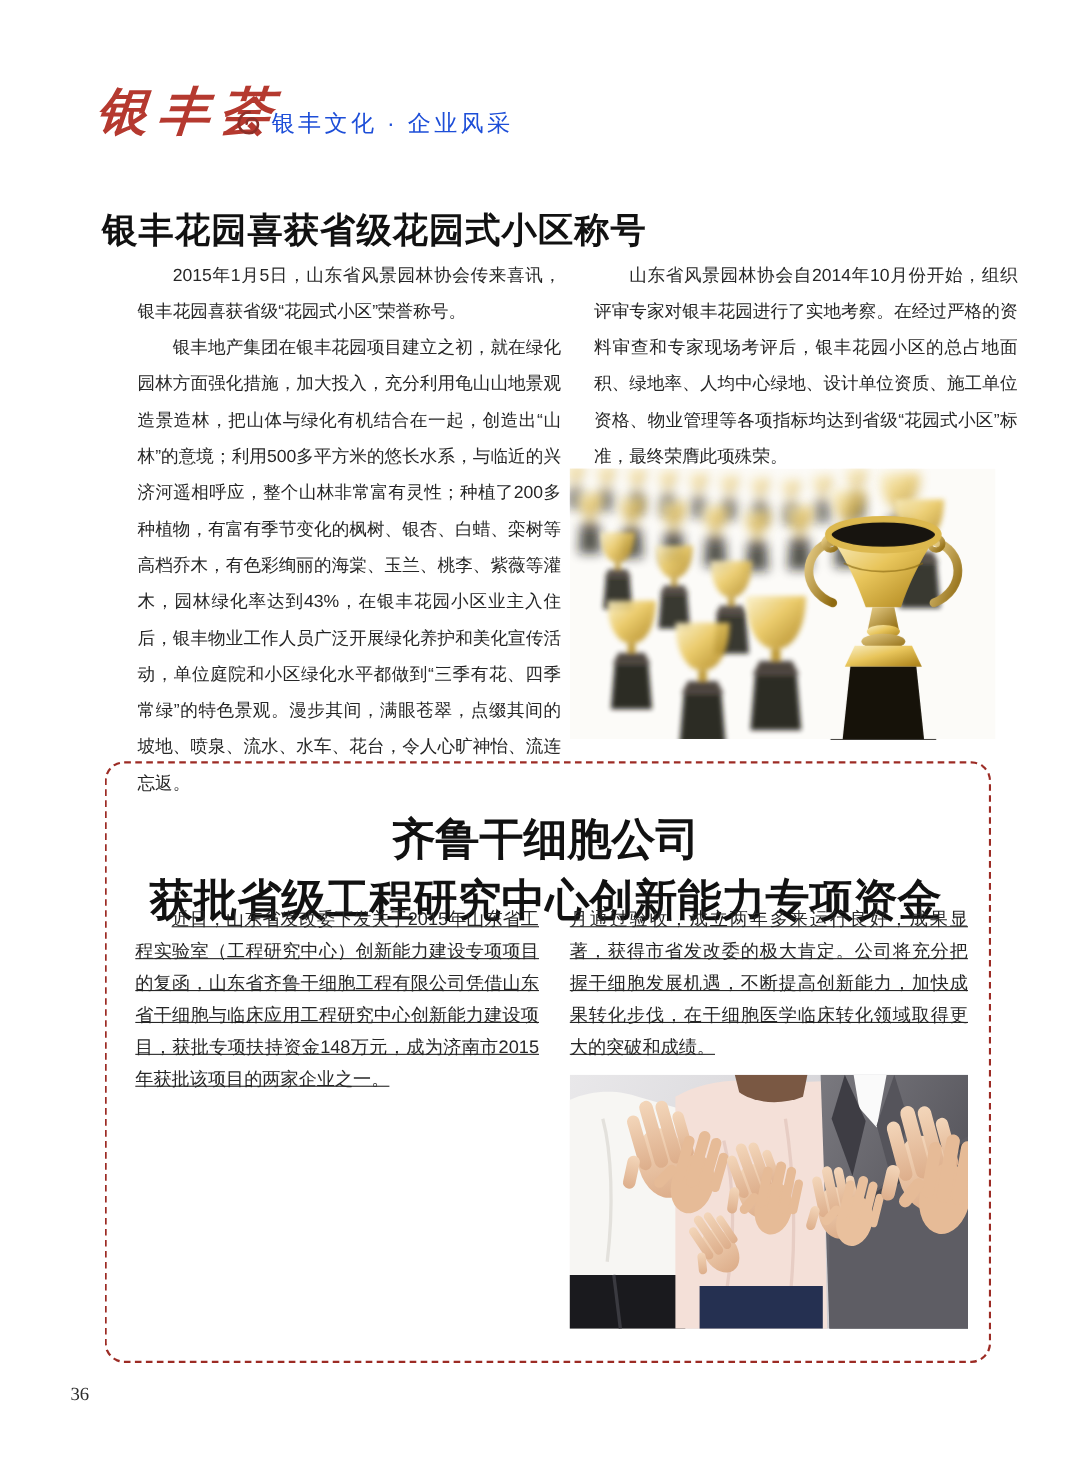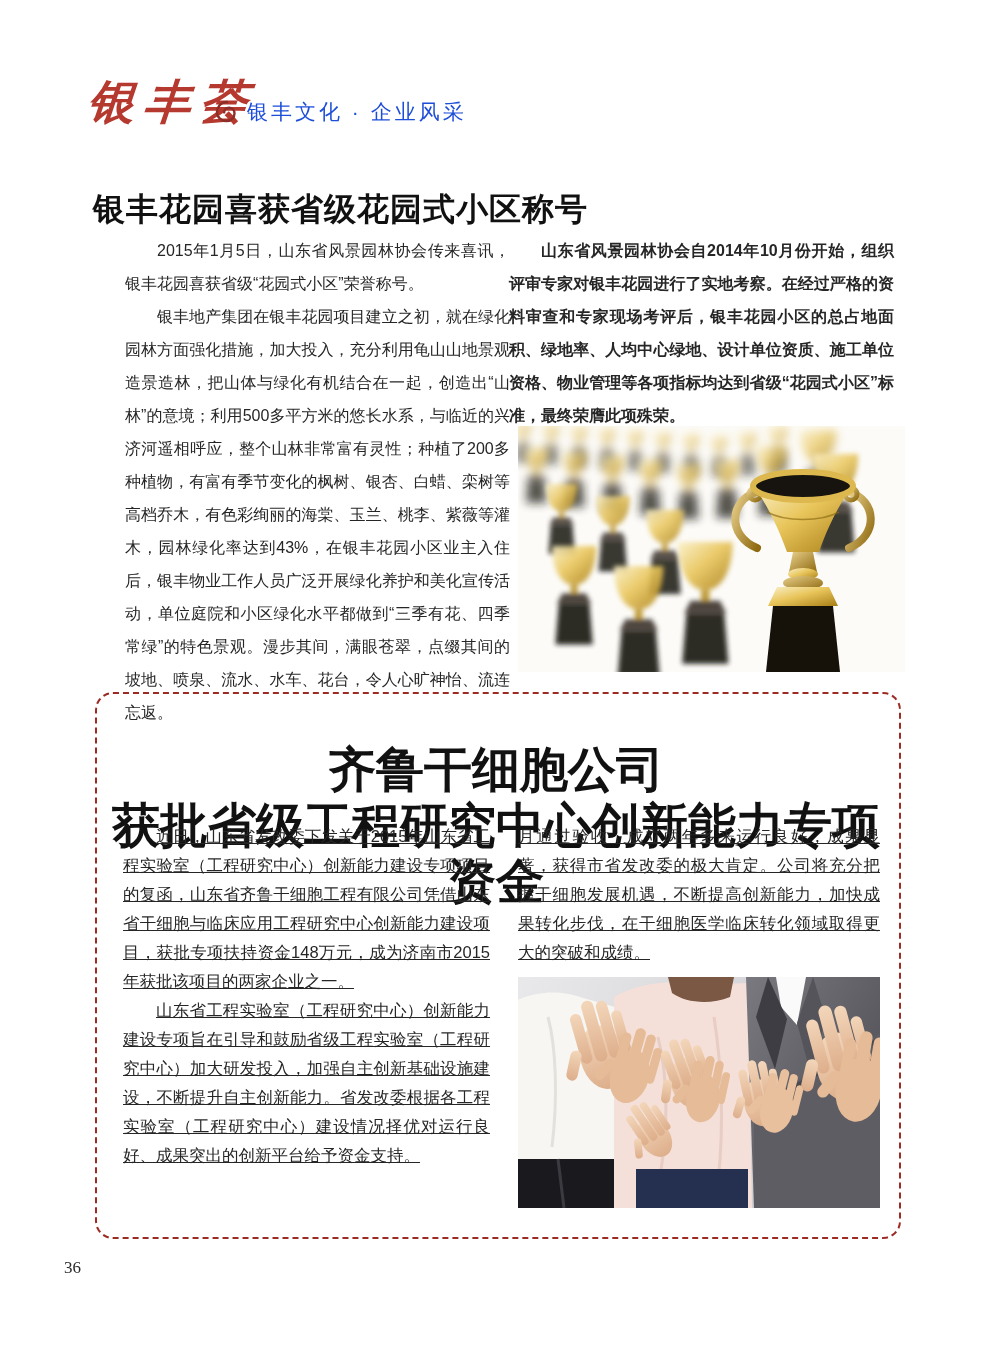--- a/index.html
+++ b/index.html
@@ -19,37 +19,37 @@
   .tagline{left:247px;top:98px;font-size:21px;color:#1d4ed8;letter-spacing:3px;}
 
   
   .title1{
     left:93px;top:160px;width:810px;
     font-family:"Liberation Serif","DejaVu Serif",serif;font-weight:700;
     font-size:32px;line-height:56px;color:#111;letter-spacing:1px;
   }
   .col{text-align:justify;}
   .a1-left{left:93px;top:234px;width:385px;margin-left:32px;}
-  .a1-right{left:509px;top:234px;width:385px;font-weight:bold;}
+  .a1-right{left:540px;top:234px;width:385px;}
   .a1 p{font-size:16px;line-height:33px;margin:0;text-align:justify;}
   .indent{text-indent:2em;}
 
   .photo{display:block;}
   .trophy-photo{left:518px;top:426px;}
   .applause-photo{left:518px;top:977px;}
 
   
   .box{
     left:95px;top:692px;width:802px;height:543px;
     border:2px dashed #9c2b24;border-radius:18px;
   }
   .title2{
     left:95px;top:702px;width:802px;text-align:center;
     font-family:"Liberation Serif","DejaVu Serif",serif;font-weight:900;
-    font-size:48px;line-height:56px;color:#111;
+    font-size:40px;line-height:56px;color:#111;
   }
   .a2-left{left:123px;top:822px;width:367px;}
   .a2-right{left:518px;top:822px;width:362px;}
   .a2 p{font-size:16.5px;line-height:29px;margin:0;text-align:justify;text-decoration:underline;}
 
   .pagenum{
     left:64px;top:1258px;font-size:17px;color:#2b2b2b;
     font-family:"Liberation Serif","DejaVu Serif",serif;
   }
 </style>
@@ -155,21 +155,20 @@
 
 <div class="abs box"></div>
 
 <h2 class="abs title2">
   <span style="display:block">齐鲁干细胞公司</span>
   <span style="display:block">获批省级工程研究中心创新能力专项资金</span>
 </h2>
 
 <div class="abs col a2 a2-left">
   <p class="indent">近日，山东省发改委下发关于2015年山东省工程实验室（工程研究中心）创新能力建设专项项目的复函，山东省齐鲁干细胞工程有限公司凭借山东省干细胞与临床应用工程研究中心创新能力建设项目，获批专项扶持资金148万元，成为济南市2015年获批该项目的两家企业之一。</p>
-  <p class="indent">山东省工程实验室（工程研究中心）创新能力建设专项旨在引导和鼓励省级工程实验室（工程研究中心）加大研发投入，加强自主创新基础设施建设，不断提升自主创新能力。省发改委根据各工程实验室（工程研究中心）建设情况择优对运行良好、成果突出的创新平台给予资金支持。</p>
 </div>
 <div class="abs col a2 a2-right">
   <p>月通过验收，成立两年多来运行良好，成果显著，获得市省发改委的极大肯定。公司将充分把握干细胞发展机遇，不断提高创新能力，加快成果转化步伐，在干细胞医学临床转化领域取得更大的突破和成绩。</p>
 </div>
 
 <div class="abs photo applause-photo">
   <svg width="362" height="231" viewBox="0 0 362 231">
     <defs>
       <linearGradient id="bgg" x1="0" y1="0" x2="1" y2="0.3">
         <stop offset="0" stop-color="#e9e8ea"></stop>

